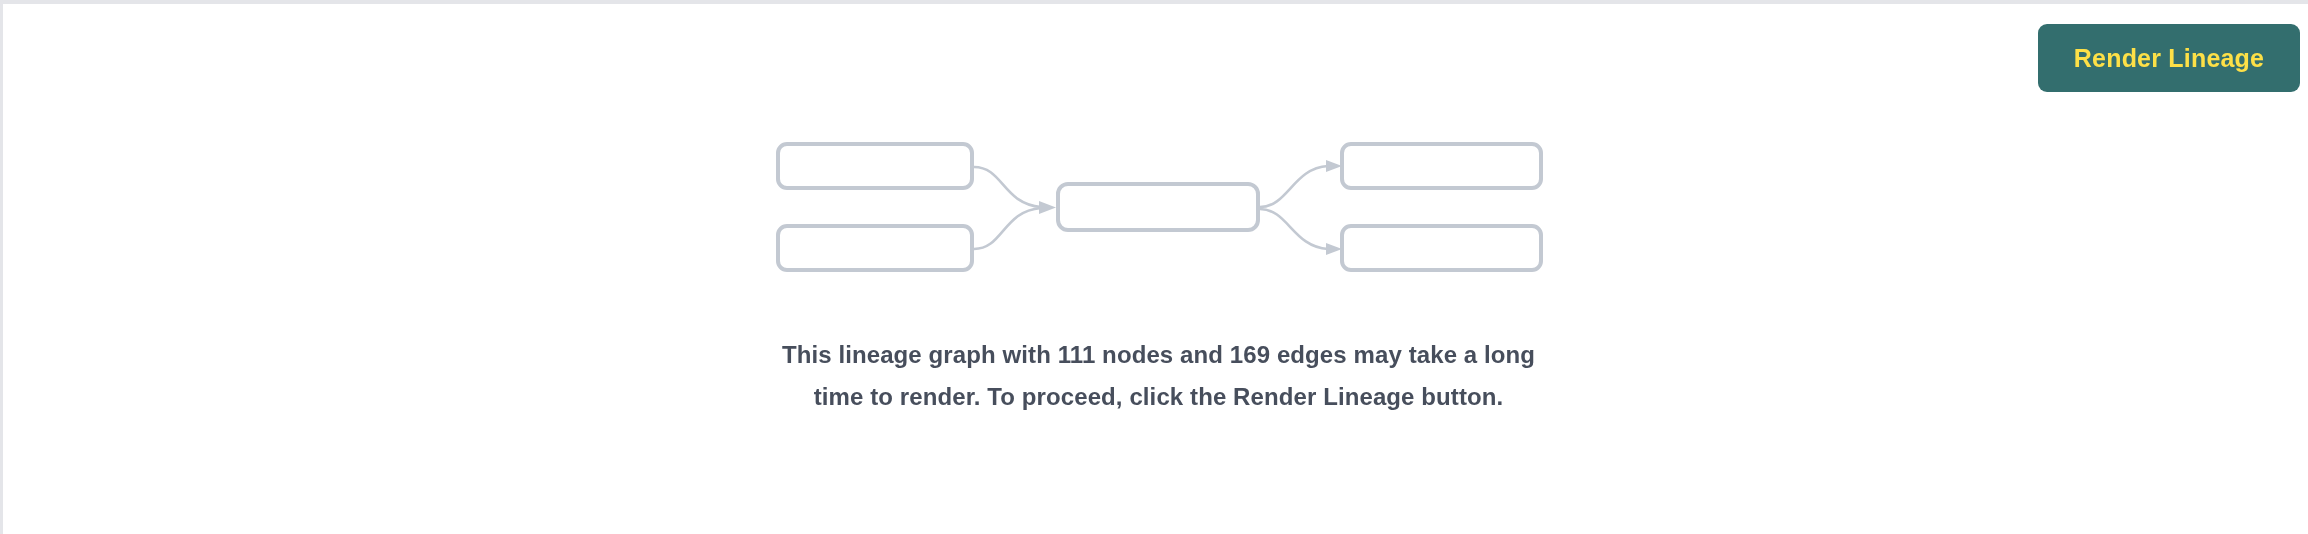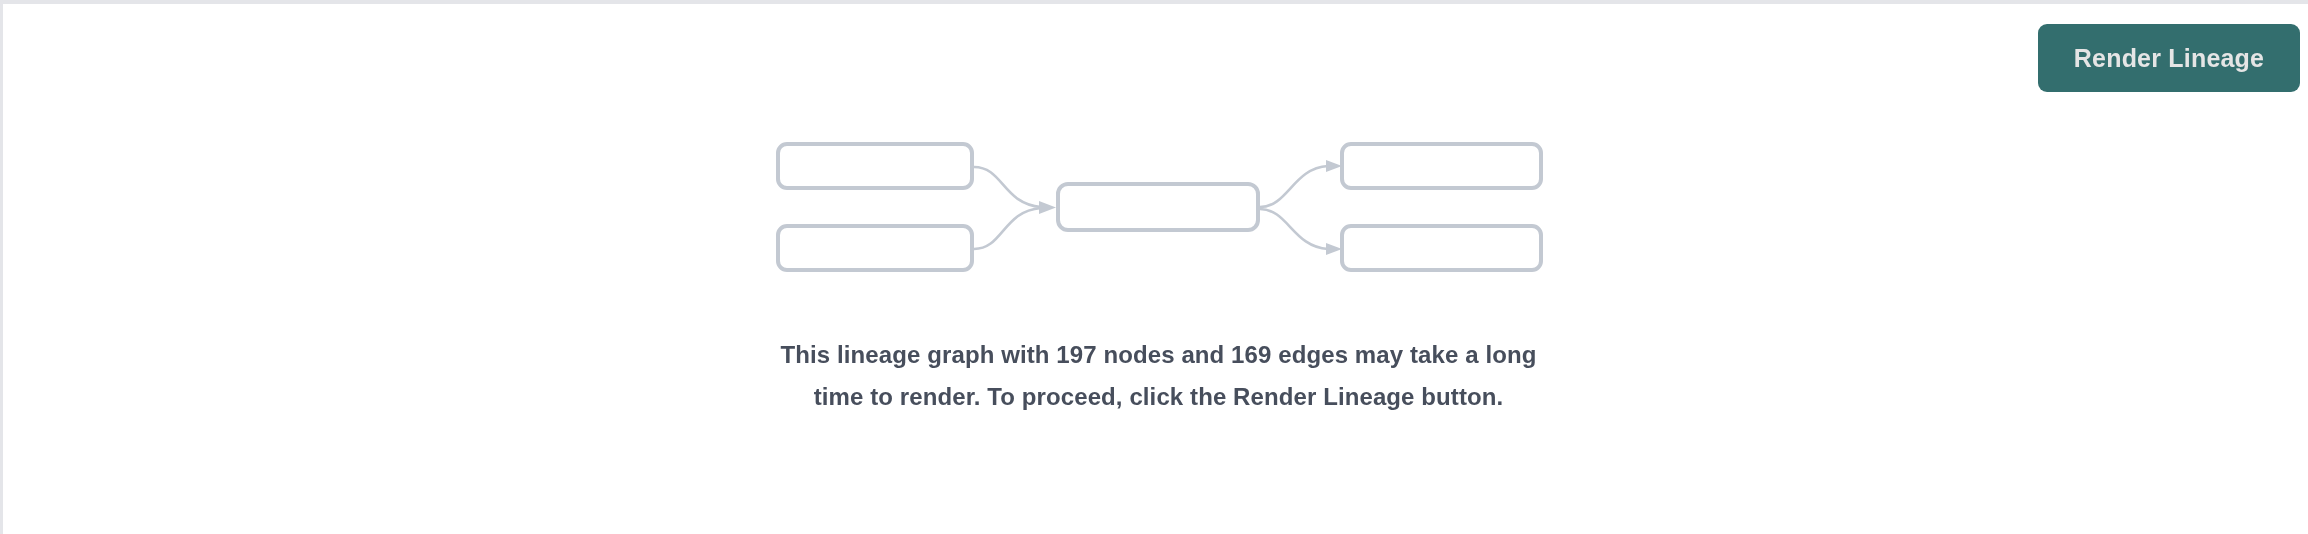--- a/index.html
+++ b/index.html
@@ -25,21 +25,21 @@
   }
 
   
   #render-lineage-button {
     position: absolute;
     left: 2035px;
     top: 20px;
     width: 262px;
     height: 68px;
     background: #336e6e;
-    color: #e5e5e5;
+    color: #fde047;
     border: none;
     border-radius: 9px;
     font-family: "Liberation Sans", sans-serif;
     font-size: 25px;
     font-weight: bold;
     letter-spacing: 0.2px;
     cursor: pointer;
     padding: 4px;
     display: flex;
     align-items: center;
@@ -104,15 +104,15 @@
 
     <rect class="node-rect" x="775" y="140" width="194" height="44" rx="9" ry="9"></rect>
     <rect class="node-rect" x="775" y="222" width="194" height="44" rx="9" ry="9"></rect>
     <rect class="node-rect" x="1055" y="180" width="200" height="46" rx="10" ry="10"></rect>
     <rect class="node-rect" x="1339" y="140" width="199" height="44" rx="9" ry="9"></rect>
     <rect class="node-rect" x="1339" y="222" width="199" height="44" rx="9" ry="9"></rect>
   </svg>
 
   <button id="render-lineage-button">Render Lineage</button>
 
-  <div id="lineage-warning-message">This lineage graph with 197 nodes and 169 edges may take a long time to render. To proceed, click the Render Lineage button.</div>
+  <div id="lineage-warning-message">This lineage graph with 111 nodes and 169 edges may take a long time to render. To proceed, click the Render Lineage button.</div>
 
 </div>
 
 </body></html>

